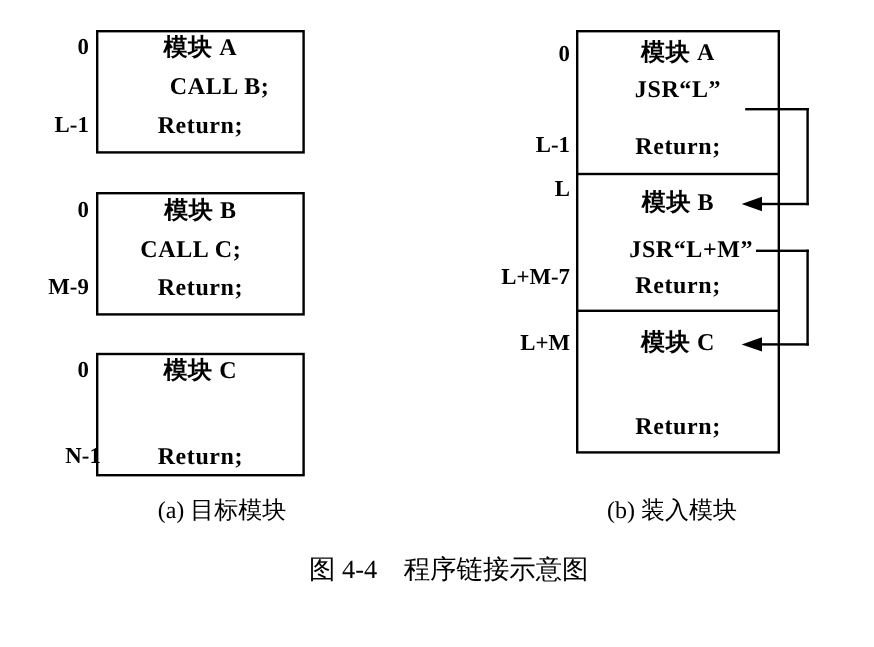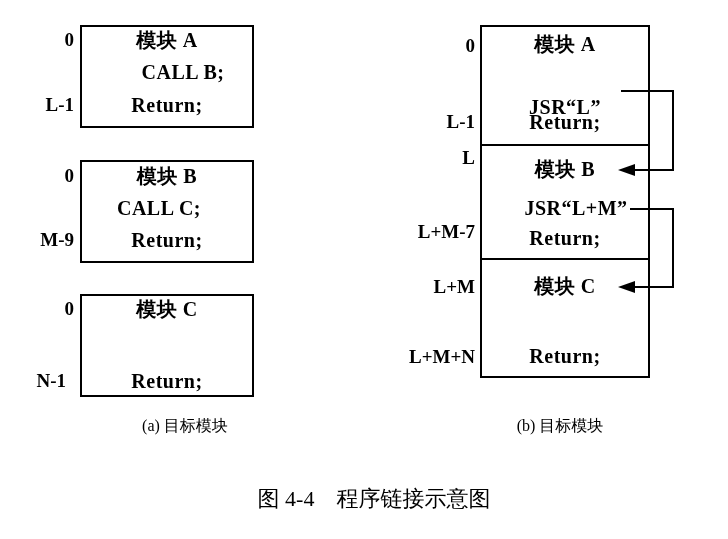--- a/index.html
+++ b/index.html
@@ -27,21 +27,21 @@
     white-space:nowrap;
   }
   .addr{
     position:absolute;
     font-size:19px;font-weight:bold;
     line-height:22px;text-align:right;
     white-space:nowrap;
   }
   .caption{
     position:absolute;
-    font-size:16px;font-weight:normal;
+    font-size:20px;font-weight:normal;
     line-height:24px;text-align:center;
     white-space:nowrap;
   }
   .fig-title{
     position:absolute;
     font-size:22px;font-weight:normal;
     line-height:26px;text-align:center;
     white-space:nowrap;
   }
   .arrowhead{
@@ -67,57 +67,56 @@
   <div class="ln" style="left:82px;top:165px;width:170px;">模块 B</div>
   <div class="ln" style="left:82px;top:197px;width:154px;">CALL C;</div>
   <div class="ln" style="left:82px;top:229px;width:170px;">Return;</div>
   <div class="addr" style="left:18px;top:165px;width:56px;">0</div>
   <div class="addr" style="left:18px;top:229px;width:56px;">M-9</div>
 
   <div class="box" style="left:80px;top:294px;width:174px;height:103px;"></div>
   <div class="ln" style="left:82px;top:298px;width:170px;">模块 C</div>
   <div class="ln" style="left:82px;top:370px;width:170px;">Return;</div>
   <div class="addr" style="left:18px;top:298px;width:56px;">0</div>
-  <div class="addr" style="left:10px;top:370px;width:56px;">N-1</div>
+  <div class="addr" style="left:28px;top:370px;width:56px;">N-1</div>
 
   <div class="caption" style="left:85px;top:414px;width:200px;">(a) 目标模块</div>
 
   <div class="box" style="left:480px;top:25px;width:170px;height:353px;"></div>
   <div class="hline" style="left:480px;top:144px;width:170px;"></div>
   <div class="hline" style="left:480px;top:258px;width:170px;"></div>
 
   <div class="ln" style="left:482px;top:33px;width:166px;">模块 A</div>
-  <div class="ln" style="left:482px;top:96px;width:166px;">JSR“L”</div>
+  <div class="ln" style="left:482px;top:64px;width:166px;">JSR“L”</div>
   <div class="ln" style="left:482px;top:111px;width:166px;">Return;</div>
 
   <div class="ln" style="left:482px;top:158px;width:166px;">模块 B</div>
   <div class="ln" style="left:482px;top:197px;width:188px;">JSR“L+M”</div>
   <div class="ln" style="left:482px;top:227px;width:166px;">Return;</div>
 
   <div class="ln" style="left:482px;top:275px;width:166px;">模块 C</div>
   <div class="ln" style="left:482px;top:345px;width:166px;">Return;</div>
 
   <div class="addr" style="left:378px;top:35px;width:97px;">0</div>
   <div class="addr" style="left:378px;top:111px;width:97px;">L-1</div>
   <div class="addr" style="left:378px;top:147px;width:97px;">L</div>
   <div class="addr" style="left:378px;top:221px;width:97px;">L+M-7</div>
   <div class="addr" style="left:378px;top:276px;width:97px;">L+M</div>
-  <div class="addr" style="left:378px;top:346px;width:97px;">L+M+N</div>
 
   <div>
     <div class="hline" style="left:621px;top:90px;width:53px;"></div>
     <div class="vline" style="left:672px;top:90px;height:81px;"></div>
     <div class="hline" style="left:634px;top:169px;width:40px;"></div>
     <div class="arrowhead" style="left:618px;top:164px;"></div>
   </div>
 
   <div>
     <div class="hline" style="left:630px;top:208px;width:44px;"></div>
     <div class="vline" style="left:672px;top:208px;height:80px;"></div>
     <div class="hline" style="left:634px;top:286px;width:40px;"></div>
     <div class="arrowhead" style="left:618px;top:281px;"></div>
   </div>
 
-  <div class="caption" style="left:460px;top:414px;width:200px;">(b) 目标模块</div>
+  <div class="caption" style="left:460px;top:414px;width:200px;">(b) 装入模块</div>
 
-  <div class="fig-title" style="left:164px;top:462px;width:420px;margin-top:24px;">图 4-4　程序链接示意图</div>
+  <div class="fig-title" style="left:164px;top:462px;width:420px;">图 4-4　程序链接示意图</div>
 
 </div>
 
 </body></html>

